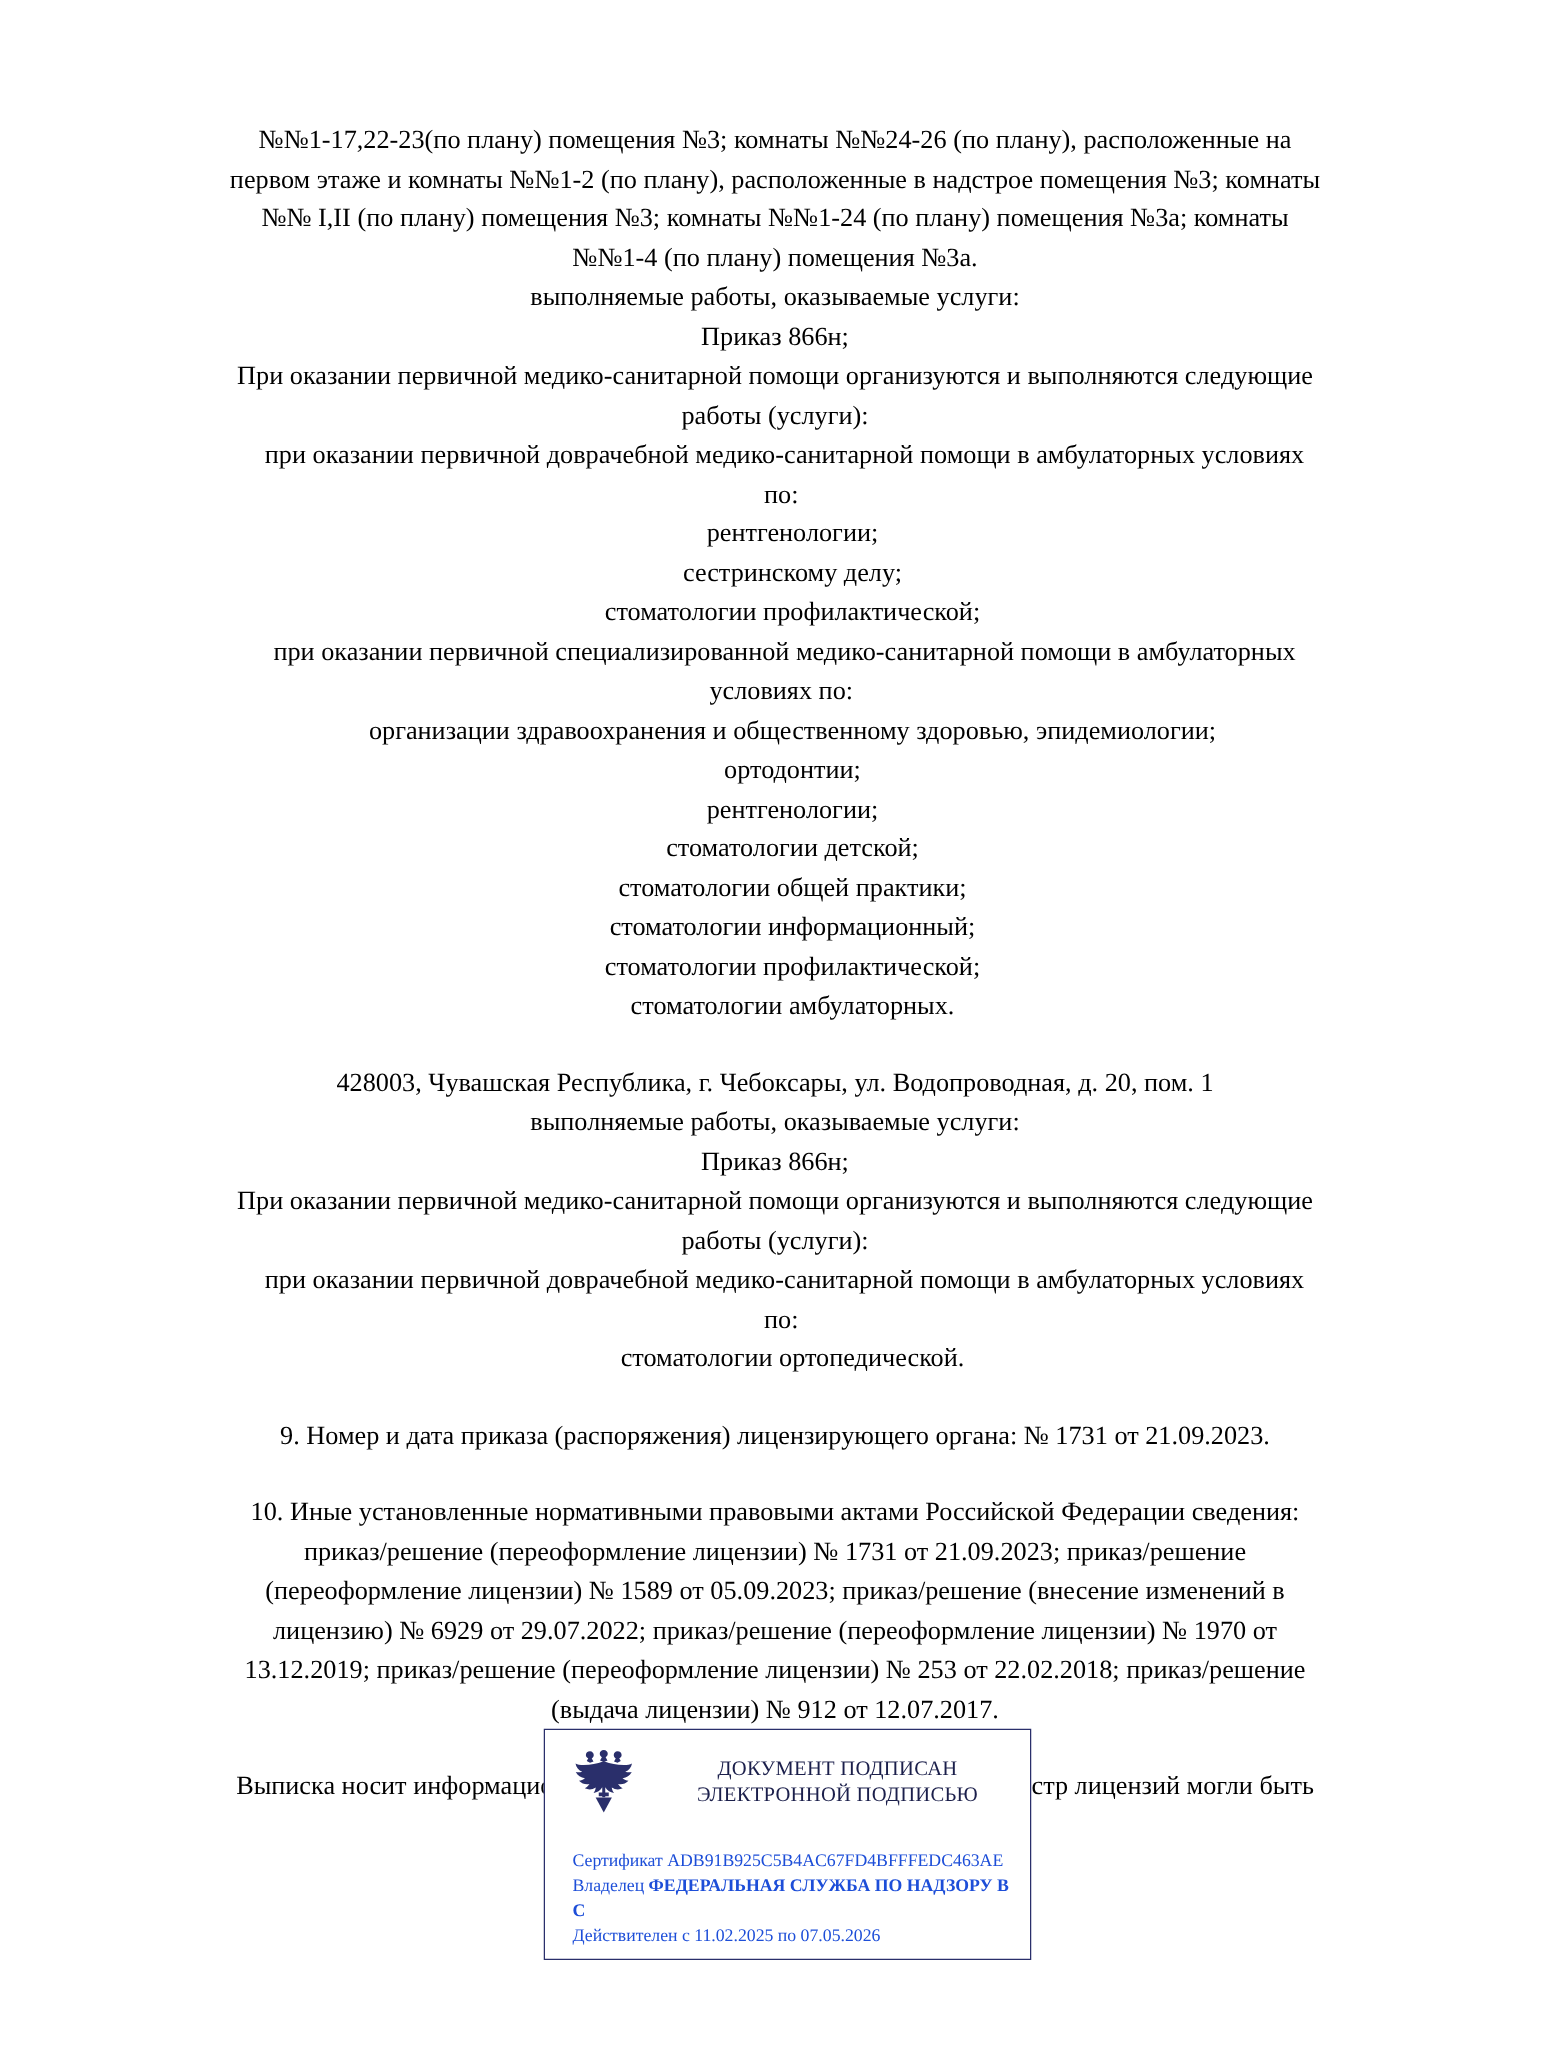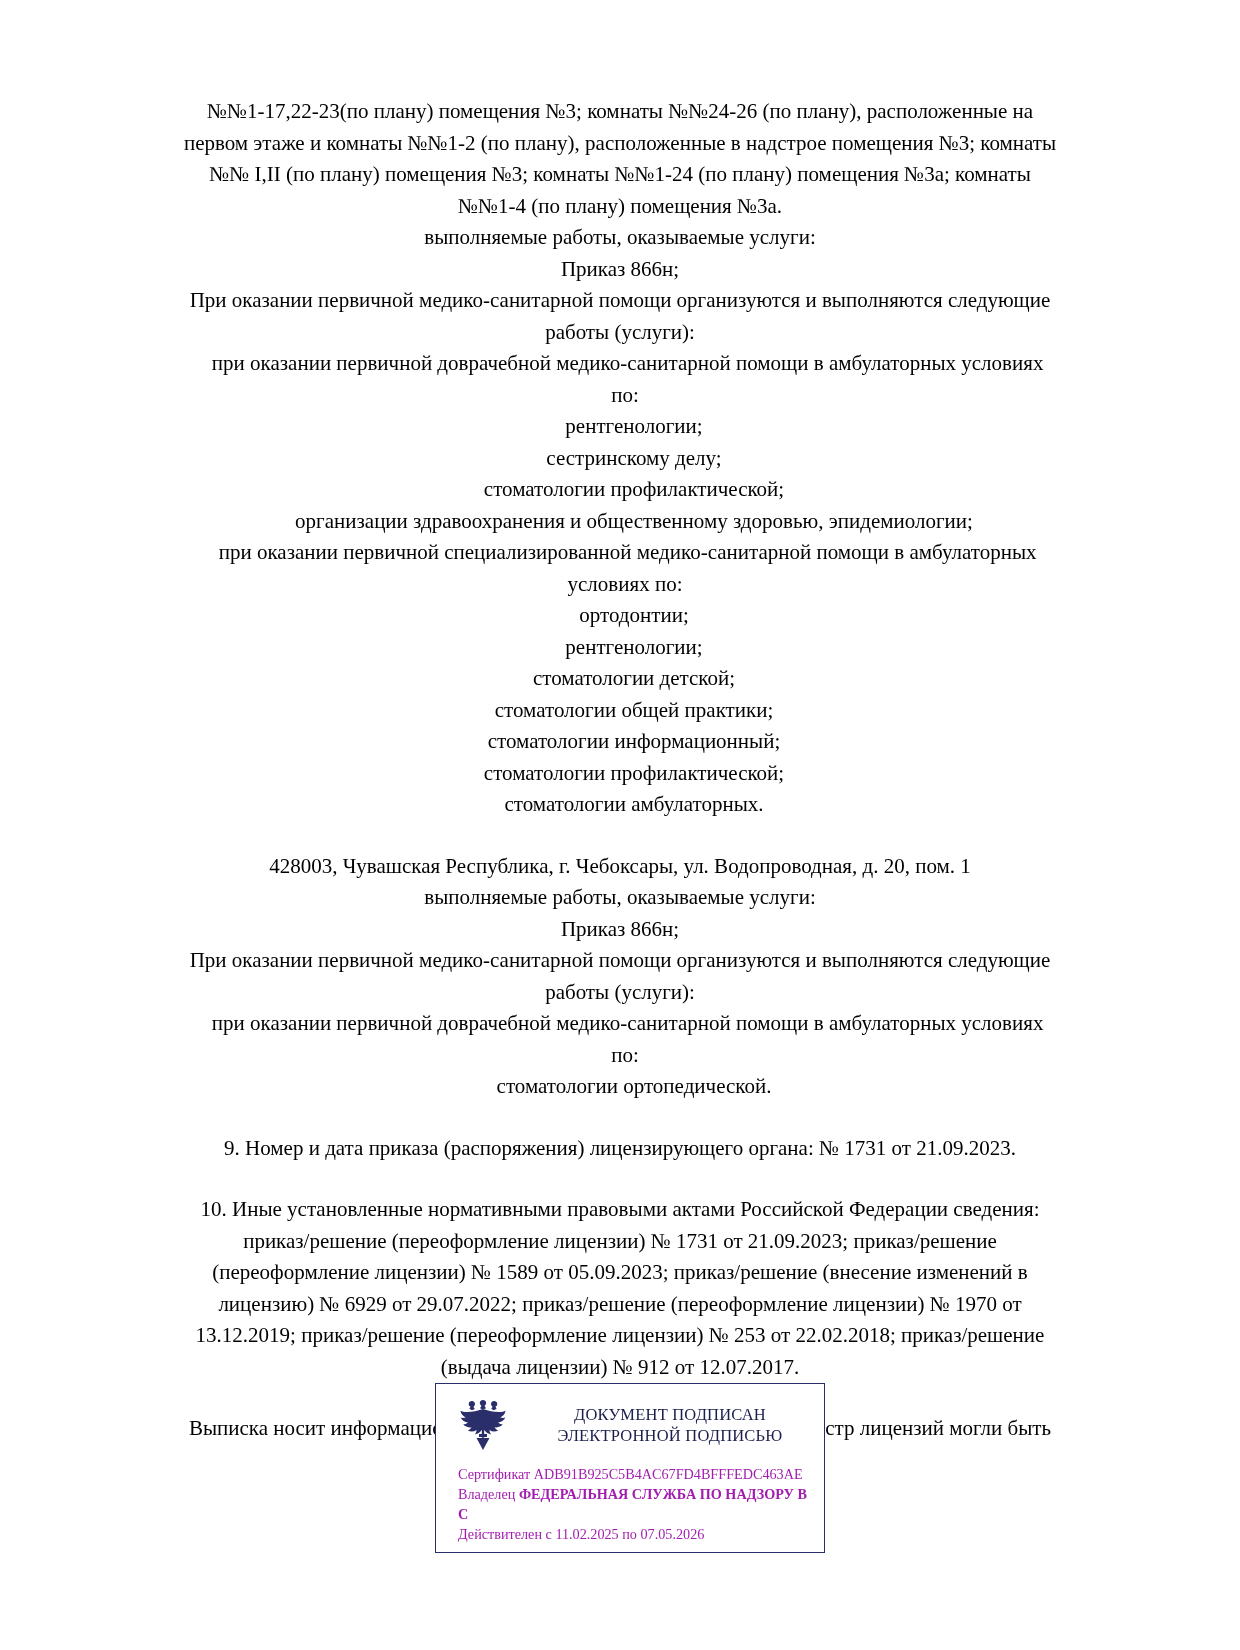--- a/index.html
+++ b/index.html
@@ -64,26 +64,26 @@
   .stamp-title {
     font-family: "Liberation Serif", serif;
     font-size: 16.5px;
     line-height: 21px;
     color: #1b1f4b;
     text-align: center;
     flex: 1 1 auto;
     letter-spacing: 0.2px;
   }
   .stamp-lines {
-    margin-top: 8px;
+    margin-top: 23px;
     padding-left: 14px;
     font-family: "Liberation Serif", serif;
     font-size: 14.2px;
     line-height: 20px;
-    color: #a21caf;
+    color: #1d4ed8;
   }
   .stamp-lines .lbl { font-weight: normal; }
   .stamp-owner b { font-weight: bold; }
 </style>
 </head>
 <body>
 
 <div class="page">
   <div class="doc-text">
 
@@ -95,24 +95,24 @@
     <p class="para">Приказ 866н;</p>
     <p class="para">При оказании первичной медико-санитарной помощи организуются и выполняются следующие
 работы (услуги):</p>
     <p class="para indent1"> при оказании первичной доврачебной медико-санитарной помощи в амбулаторных условиях
 по:</p>
 
     <p class="para indent2">рентгенологии;</p>
     <p class="para indent2">сестринскому делу;</p>
     <p class="para indent2">стоматологии профилактической;</p>
 
-    <p class="para indent2">организации здравоохранения и общественному здоровью, эпидемиологии;</p>
-
     <p class="para indent1"> при оказании первичной специализированной медико-санитарной помощи в амбулаторных
 условиях по:</p>
+
+    <p class="para indent2">организации здравоохранения и общественному здоровью, эпидемиологии;</p>
     <p class="para indent2">ортодонтии;</p>
     <p class="para indent2">рентгенологии;</p>
     <p class="para indent2">стоматологии детской;</p>
     <p class="para indent2">стоматологии общей практики;</p>
     <p class="para indent2">стоматологии информационный;</p>
     <p class="para indent2">стоматологии профилактической;</p>
     <p class="para indent2">стоматологии амбулаторных.</p>
 
     <div class="block-gap"></div>
 

